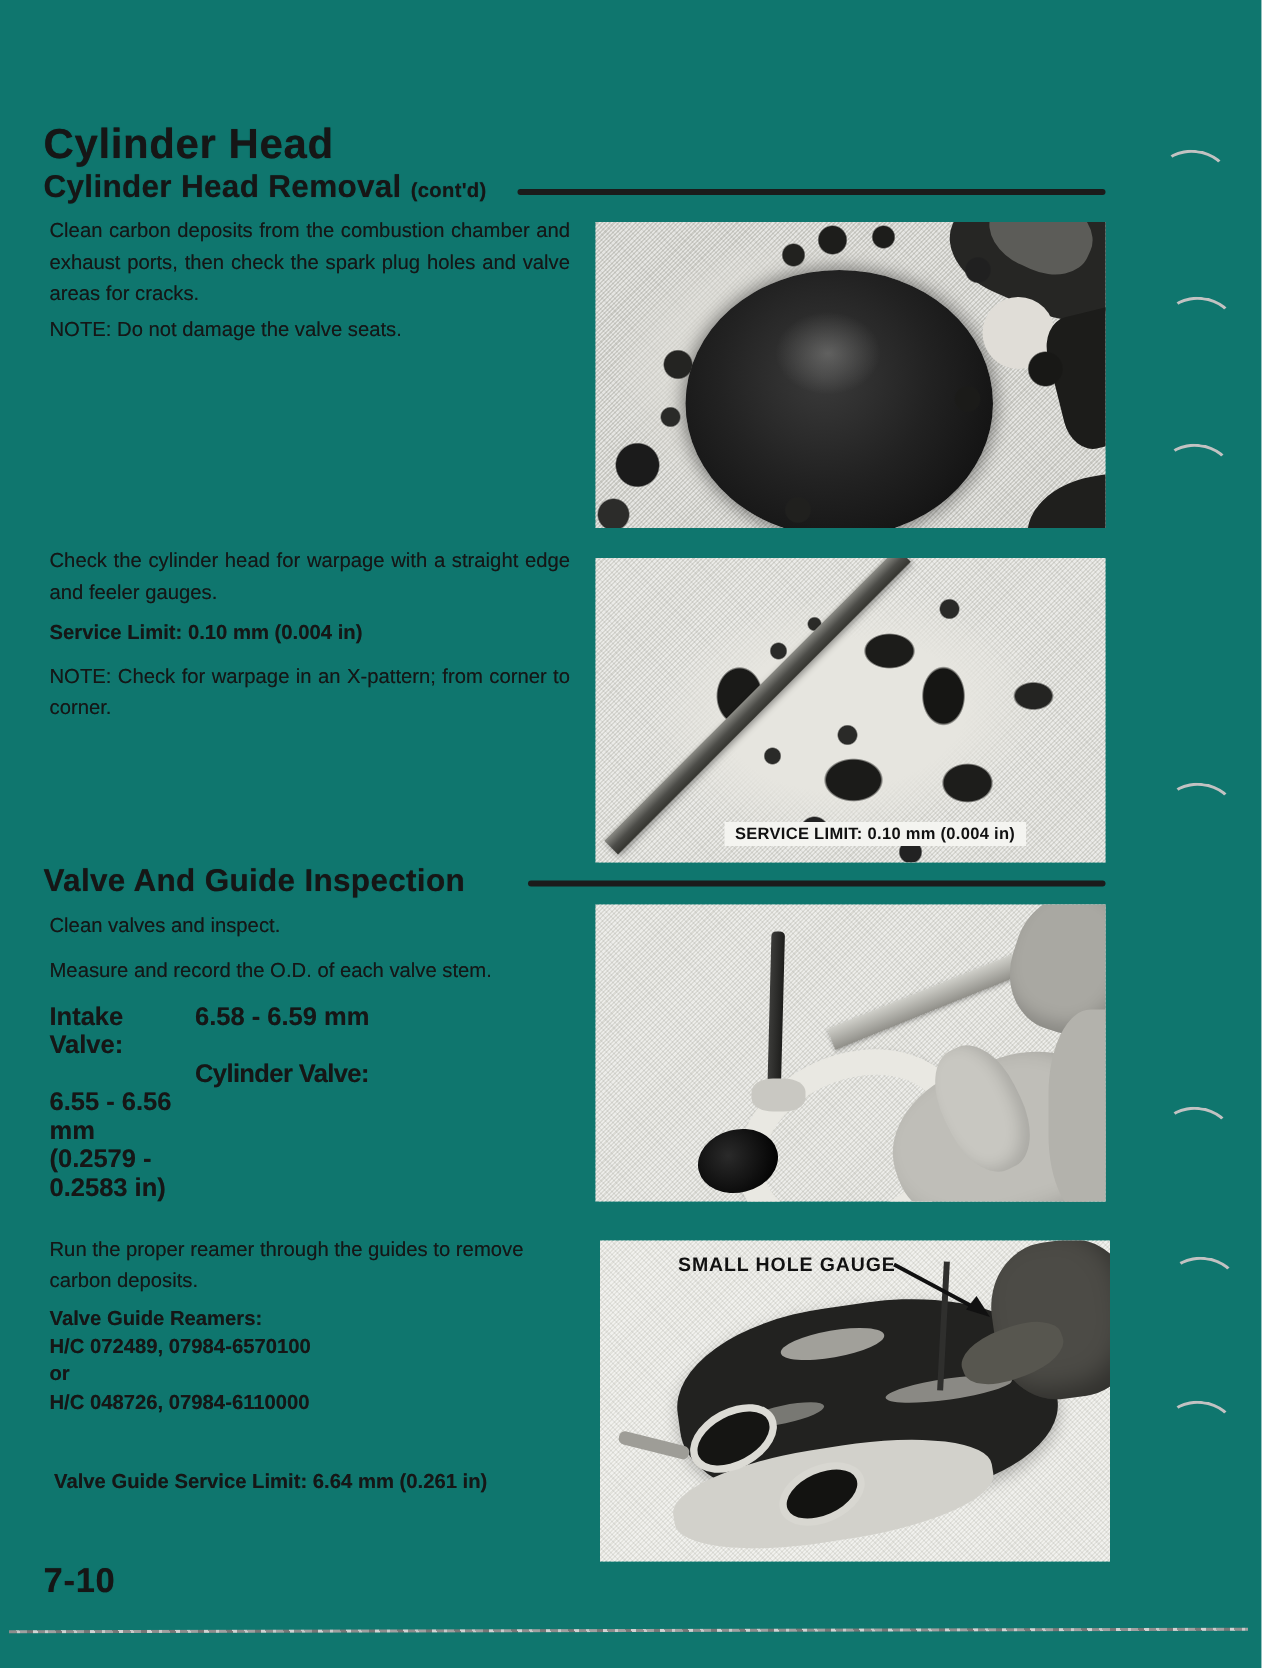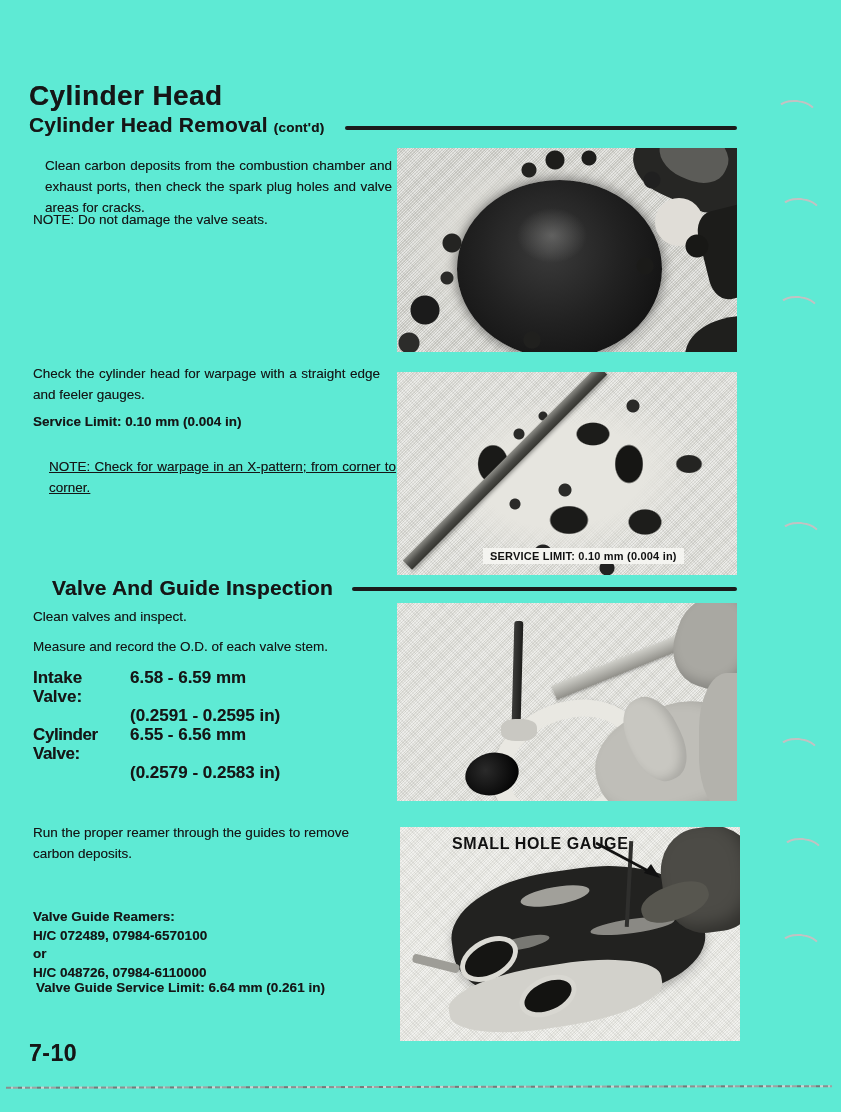--- a/index.html
+++ b/index.html
@@ -1,17 +1,17 @@
 <!DOCTYPE html>
 <html><head>
 <meta charset="utf-8">
 <style>
   html,body{margin:0;padding:0;background:#ffffff;}
   #page{
-    position:relative;width:841px;height:1112px;background:#5eead4;
+    position:relative;width:841px;height:1112px;background:#0f766e;
     font-family:"Liberation Sans","DejaVu Sans",sans-serif;color:#161616;
     overflow:hidden;
   }
   .abs{position:absolute;}
   
   .chapter-title{left:29px;top:80px;font-size:28px;font-weight:700;letter-spacing:.4px;
     text-shadow:0 0 .5px rgba(0,0,0,.55);}
   .sec-title{font-size:21px;font-weight:700;letter-spacing:.2px;white-space:nowrap;
     text-shadow:0 0 .5px rgba(0,0,0,.5);text-align:center;}
   .sec-title .suffix{font-size:13.5px;font-weight:700;}
@@ -31,21 +31,21 @@
   
   .photo{position:absolute;overflow:hidden;
     background-color:#d3d3cd;
     background-image:
       repeating-linear-gradient(45deg, rgba(0,0,0,.05) 0 1px, transparent 1px 3px),
       repeating-linear-gradient(-45deg, rgba(255,255,255,.5) 0 1px, transparent 1px 2px);}
   .photo .el{position:absolute;}
   .caption-box{position:absolute;background:#f4f4f0;color:#111;
     font-size:11px;font-weight:700;padding:2px 7px;white-space:nowrap;
     letter-spacing:.2px;}
-  .photo-label{position:absolute;color:#111;font-size:16px;font-weight:700;
+  .photo-label{position:absolute;color:#111;font-size:13px;font-weight:700;
     letter-spacing:.6px;white-space:nowrap;}
   
   .arc{position:absolute;width:40px;height:26px;border-radius:50%;
     border:2px solid transparent;border-top-color:#c2c2c2;transform:rotate(6deg);}
   
   .ragged{position:absolute;left:6px;top:1086px;width:826px;height:2px;transform:rotate(-.12deg);
     background:repeating-linear-gradient(90deg,#8d8d8d 0 5px,#c9c9c9 5px 7px,#a0a0a0 7px 12px,#777 12px 16px,#d2d2d2 16px 19px);}
 </style>
 </head>
 <body>
@@ -53,29 +53,29 @@
 <div id="page">
 
   <h1 class="abs chapter-title" style="margin:0;">Cylinder Head</h1>
 
   <div class="abs sec-title" style="left:29px;top:113px;">
     <span>Cylinder Head Removal</span>
     <span class="suffix">(cont'd)</span>
   </div>
   <div class="abs rule" style="left:345px;top:126px;width:392px;"></div>
 
-  <p class="abs txt just" style="left:33px;top:143px;margin:12px;">Clean carbon deposits from the combustion chamber and exhaust ports, then check the spark plug holes and valve areas for cracks.</p>
+  <p class="abs txt just" style="left:33px;top:143px;margin:0;">Clean carbon deposits from the combustion chamber and exhaust ports, then check the spark plug holes and valve areas for cracks.</p>
 
   <p class="abs txt just" style="left:33px;top:363px;margin:0;">Check the cylinder head for warpage with a straight edge and feeler gauges.</p>
 
   <p class="abs txt" style="left:33px;top:209px;margin:0;">NOTE:  Do not damage the valve seats.</p>
 
   <p class="abs txt bold" style="left:33px;top:411px;margin:0;">Service Limit:  0.10 mm (0.004 in)</p>
 
-  <p class="abs txt just" style="left:33px;top:440px;margin:16px;text-decoration:underline;">NOTE:  Check for warpage in an X-pattern; from corner to corner.</p>
+  <p class="abs txt just" style="left:33px;top:440px;margin:0;">NOTE:  Check for warpage in an X-pattern; from corner to corner.</p>
 
   <div class="photo" style="left:397px;top:148px;width:340px;height:204px;background-color:#cbcbc5;">
     <div class="el" style="left:10px;top:8px;width:260px;height:190px;border-radius:50%;background:radial-gradient(closest-side,#dddcd6 55%,rgba(221,220,214,0) 100%);"></div>
     <div class="el" style="left:60px;top:32px;width:205px;height:178px;border-radius:50%;background:radial-gradient(circle at 45% 40%,#3a3a3a 0%,#222 45%,#101010 85%);box-shadow:0 0 10px 3px rgba(40,40,40,.45);"></div>
     <div class="el" style="left:120px;top:60px;width:70px;height:55px;border-radius:50%;background:radial-gradient(closest-side,rgba(150,150,148,.45),rgba(0,0,0,0));"></div>
     <div class="el" style="left:238px;top:-28px;width:120px;height:85px;border-radius:35%;transform:rotate(24deg);background:#262624;"></div>
     <div class="el" style="left:262px;top:-18px;width:70px;height:50px;border-radius:45%;transform:rotate(24deg);background:#5c5c58;"></div>
     <div class="el" style="left:258px;top:50px;width:48px;height:48px;border-radius:50%;background:#e0ddd7;"></div>
     <div class="el" style="left:306px;top:58px;width:70px;height:90px;border-radius:25%;transform:rotate(-14deg);background:#1c1c1a;"></div>
     <div class="el" style="left:288px;top:168px;width:120px;height:80px;border-radius:50%;background:#1f1f1d;"></div>
@@ -106,55 +106,54 @@
            radial-gradient(circle at 146px 44px,#2a2a28 0 4px,rgba(0,0,0,0) 5px),
            radial-gradient(circle at 236px 34px,#2a2a28 0 6px,rgba(0,0,0,0) 7px),
            radial-gradient(circle at 118px 132px,#2a2a28 0 5px,rgba(0,0,0,0) 6px),
            radial-gradient(circle at 168px 118px,#2a2a28 0 6px,rgba(0,0,0,0) 7px),
            radial-gradient(circle at 146px 182px,#222 0 9px,rgba(0,0,0,0) 10px),
            radial-gradient(circle at 210px 196px,#222 0 7px,rgba(0,0,0,0) 8px);"></div>
     <div class="el" style="left:-30px;top:89px;width:276px;height:13px;transform:rotate(-45deg);background:linear-gradient(#8c8c86,#4c4c48 55%,#34342f);box-shadow:0 2px 4px rgba(0,0,0,.35);"></div>
     <div class="caption-box" style="left:86px;top:176px;">SERVICE LIMIT:  0.10 mm (0.004 in)</div>
   </div>
 
-  <div class="abs sec-title" style="left:29px;top:576px;margin-left:23px;">
+  <div class="abs sec-title" style="left:29px;top:576px;">
     <span>Valve And Guide Inspection</span>
   </div>
   <div class="abs rule" style="left:352px;top:587px;width:385px;"></div>
 
   <p class="abs txt" style="left:33px;top:636px;margin:0;">Measure and record the O.D. of each valve stem.</p>
 
   <p class="abs txt" style="left:33px;top:606px;margin:0;">Clean valves and inspect.</p>
 
   <div class="abs specs" style="left:33px;top:668px;width:330px;">
     <span>Intake Valve:</span>
     <span>6.58 - 6.59 mm</span>
     <span></span>
-    <span>(0.2591 - 0.2595 in)</span>
     <span style="letter-spacing:-.4px;">Cylinder Valve:</span>
     <span>6.55 - 6.56 mm</span>
     <span></span>
     <span>(0.2579 - 0.2583 in)</span>
   </div>
 
   <div class="photo" style="left:397px;top:603px;width:340px;height:198px;background-color:#dadad4;">
     <div class="el" style="left:150px;top:46px;width:195px;height:15px;transform:rotate(-22deg);background:linear-gradient(#cfcfc9,#908f89);box-shadow:0 1px 3px rgba(0,0,0,.3);"></div>
     <div class="el" style="left:92px;top:100px;width:125px;height:88px;border-radius:50%;border:17px solid #e9e8e2;transform:rotate(-24deg);box-shadow:0 2px 5px rgba(0,0,0,.18);"></div>
     <div class="el" style="left:116px;top:18px;width:9px;height:102px;transform:rotate(1.5deg);background:linear-gradient(90deg,#3c3c3a,#1e1e1c);border-radius:3px;"></div>
     <div class="el" style="left:104px;top:116px;width:36px;height:22px;border-radius:40%;background:#c9c8c2;"></div>
     <div class="el" style="left:68px;top:150px;width:54px;height:42px;border-radius:50%;transform:rotate(-14deg);background:radial-gradient(circle at 40% 38%,#2a2a2a,#050505 75%);"></div>
     <div class="el" style="left:198px;top:104px;width:150px;height:110px;border-radius:45% 40% 30% 50%;transform:rotate(-18deg);background:#bfbeb8;box-shadow:inset -8px -6px 14px rgba(0,0,0,.18);"></div>
     <div class="el" style="left:232px;top:92px;width:52px;height:88px;border-radius:45%;transform:rotate(-26deg);background:#c8c7c1;box-shadow:inset -5px -4px 10px rgba(0,0,0,.15);"></div>
     <div class="el" style="left:278px;top:-6px;width:80px;height:92px;border-radius:45%;transform:rotate(18deg);background:#a9a8a2;box-shadow:inset -6px -5px 12px rgba(0,0,0,.2);"></div>
     <div class="el" style="left:302px;top:70px;width:70px;height:140px;border-radius:40%;background:#b3b2ac;"></div>
   </div>
 
   <p class="abs txt" style="left:33px;top:822px;margin:0;width:352px;">Run the proper reamer through the guides to remove carbon deposits.</p>
 
-  <div class="abs reamers" style="left:33px;top:908px;">
+  <div class="abs reamers" style="left:33px;top:870px;">
     <div>Valve Guide Reamers:</div>
     <div>H/C 072489, 07984-6570100</div>
     <div>or</div>
     <div>H/C 048726, 07984-6110000</div>
   </div>
 
 
   <p class="abs txt bold" style="left:36px;top:977px;margin:0;">Valve Guide Service Limit:  6.64 mm (0.261 in)</p>
 
   <div class="photo" style="left:400px;top:827px;width:340px;height:214px;background-color:#e3e3dd;">

